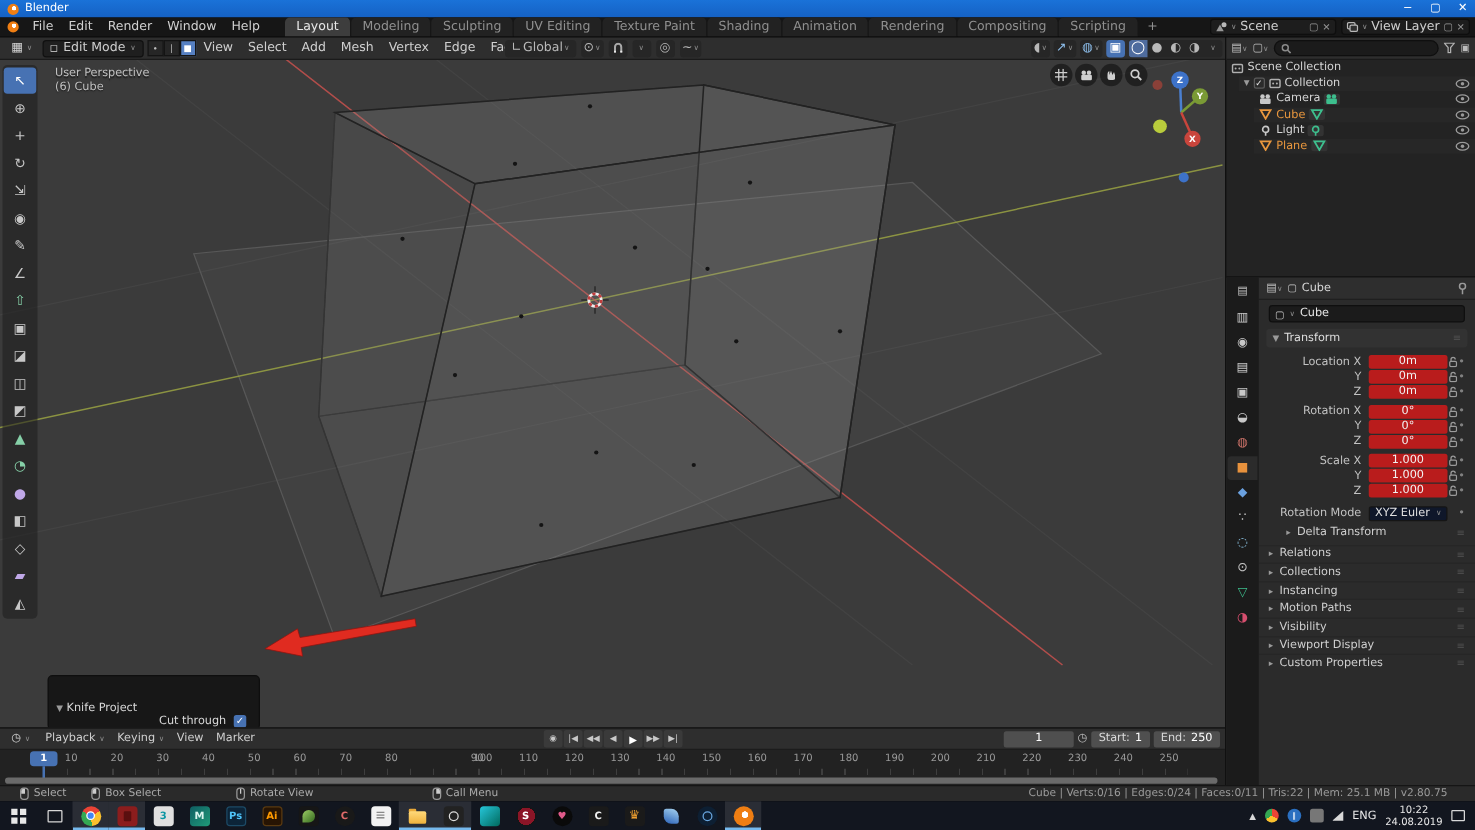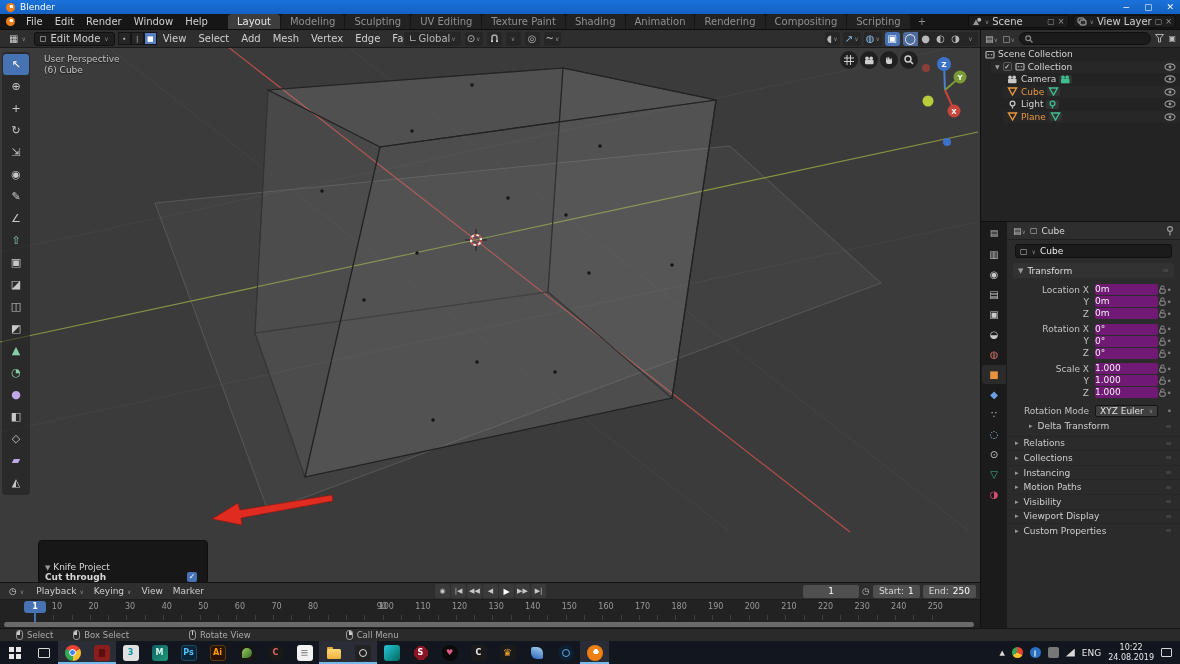--- a/index.html
+++ b/index.html
@@ -68,22 +68,22 @@
     flex-direction:column; gap:1px; background:rgba(30,30,30,.55); border-radius:4px; padding:2px 0; }
   .vt { width:26px; height:21px; margin:0 1px; border-radius:3px; display:flex;
     align-items:center; justify-content:center; font-size:11px; color:#c8c8c8; }
   .vt.active { background:#4772b3; color:#fff; }
   .vp-btns { position:absolute; top:3px; left:840px; display:flex; gap:2px; }
   .vp-btn { width:18px; height:18px; border-radius:50%; background:rgba(24,24,24,.75);
     display:flex; align-items:center; justify-content:center; }
   .knife-panel { position:absolute; left:38px; top:492px; width:170px; height:37px;
     background:rgba(22,22,22,.96); border:1px solid #0e0e0e; border-radius:4px;
     font-size:9px; color:#d8d8d8; padding:21px 6px; }
-  .knife-row { display:flex; justify-content:space-between; align-items:center; gap:6px;
-    margin-top:0; padding-right:4px;font-weight:bold; }
+  .knife-row { display:flex; justify-content:flex-end; align-items:center; gap:6px;
+    margin-top:0; padding-right:4px; }
   .chk { width:10px; height:10px; background:#4772b3; border-radius:2px; color:#fff;
     font-size:8px; line-height:10px; text-align:center; }
 
   
   .outliner { height:192px; background:#232323; border-bottom:1px solid #101010;
     font-size:9px; overflow:hidden; }
   .ol-head { height:18px; background:#2e2e2e; border-bottom:1px solid #1a1a1a;
     display:flex; align-items:center; gap:4px; padding:0 4px; }
   .osearch { flex:1; height:13px; background:#1b1b1b; border:1px solid #0f0f0f;
     border-radius:7px; display:flex; align-items:center; padding:0 5px; gap:3px; }
@@ -110,27 +110,27 @@
   .pin { margin-left:auto; display:flex; }
   .pname-wrap { padding:4px 8px 2px 8px; }
   .pname { height:14px; background:#1b1b1b; border:1px solid #0f0f0f; border-radius:3px;
     display:flex; align-items:center; gap:4px; padding:0 4px; color:#e8e8e8; }
   .psec-head { margin:3px 6px 2px 6px; height:15px; background:#323232; border-radius:3px;
     display:flex; align-items:center; gap:4px; padding:0 5px; color:#dedede; }
   .handle { margin-left:auto; color:#555; font-size:8px; }
   .trow { display:flex; align-items:center; height:11.5px; margin:0.5px 8px 0.5px 0; }
   .trow.grp { margin-top:4px; }
   .trow .lbl { flex:0 0 88px; text-align:right; color:#c2c2c2; padding-right:6px; }
-  .trow .val { width:92px; height:11px; background:#701a75; border-radius:2px;
-    color:#f2f2f2; line-height:11px; }
+  .trow .val { width:92px; height:11px; background:#b91c1c; border-radius:2px;
+    color:#f2f2f2; text-align:center; line-height:11px; }
   .trow .lock { width:13px; display:flex; justify-content:center; }
   .trow .dot { width:8px; color:#808080; text-align:center; }
   .rmode-row { display:flex; align-items:center; height:13px; margin:5px 8px 2px 0; }
   .rmode-row .lbl { flex:0 0 88px; text-align:right; color:#c2c2c2; padding-right:6px; }
-  .rmode { width:92px; height:12px; background:#404040; border:1px solid #151515;
+  .rmode { width:92px; height:12px; background:#0f172a; border:1px solid #151515;
     border-radius:2px; color:#e0e0e0; display:flex; align-items:center;
     justify-content:space-between; padding:0 4px; }
   .sec { height:14.6px; display:flex; align-items:center; gap:5px; padding:0 8px;
     color:#cfcfcf; border-top:1px solid #262626; }
   .sec.sub { padding-left:22px; border-top:none; margin-bottom:2px; }
   .sec .arr { font-size:7px; color:#9a9a9a; }
 
   
   .timeline { height:46px; background:#262626; border-top:1px solid #131313;
     position:relative; font-size:9px; }
@@ -949,20 +949,21 @@
         </span>
         <span class="hint" style="margin-left: 60px;">
           <span class="mbtn mmb"></span>
           <span>Rotate View</span>
         </span>
         <span class="hint" style="margin-left: 95px;">
           <span class="mbtn rmb"></span>
           <span>Call Menu</span>
         </span>
       </div>
+    <span class="sb-info">Cube | Verts:0/16 | Edges:0/24 | Faces:0/11 | Tris:22 | Mem: 25.1 MB | v2.80.75</span>
   </div>
 
   <div class="taskbar">
     <div id="tb-apps" style="display:flex;">
         <div class="tb-app">
           <span class="ic ic-start"></span>
         </div>
         <div class="tb-app">
           <span class="ic ic-task-view"></span>
         </div>

